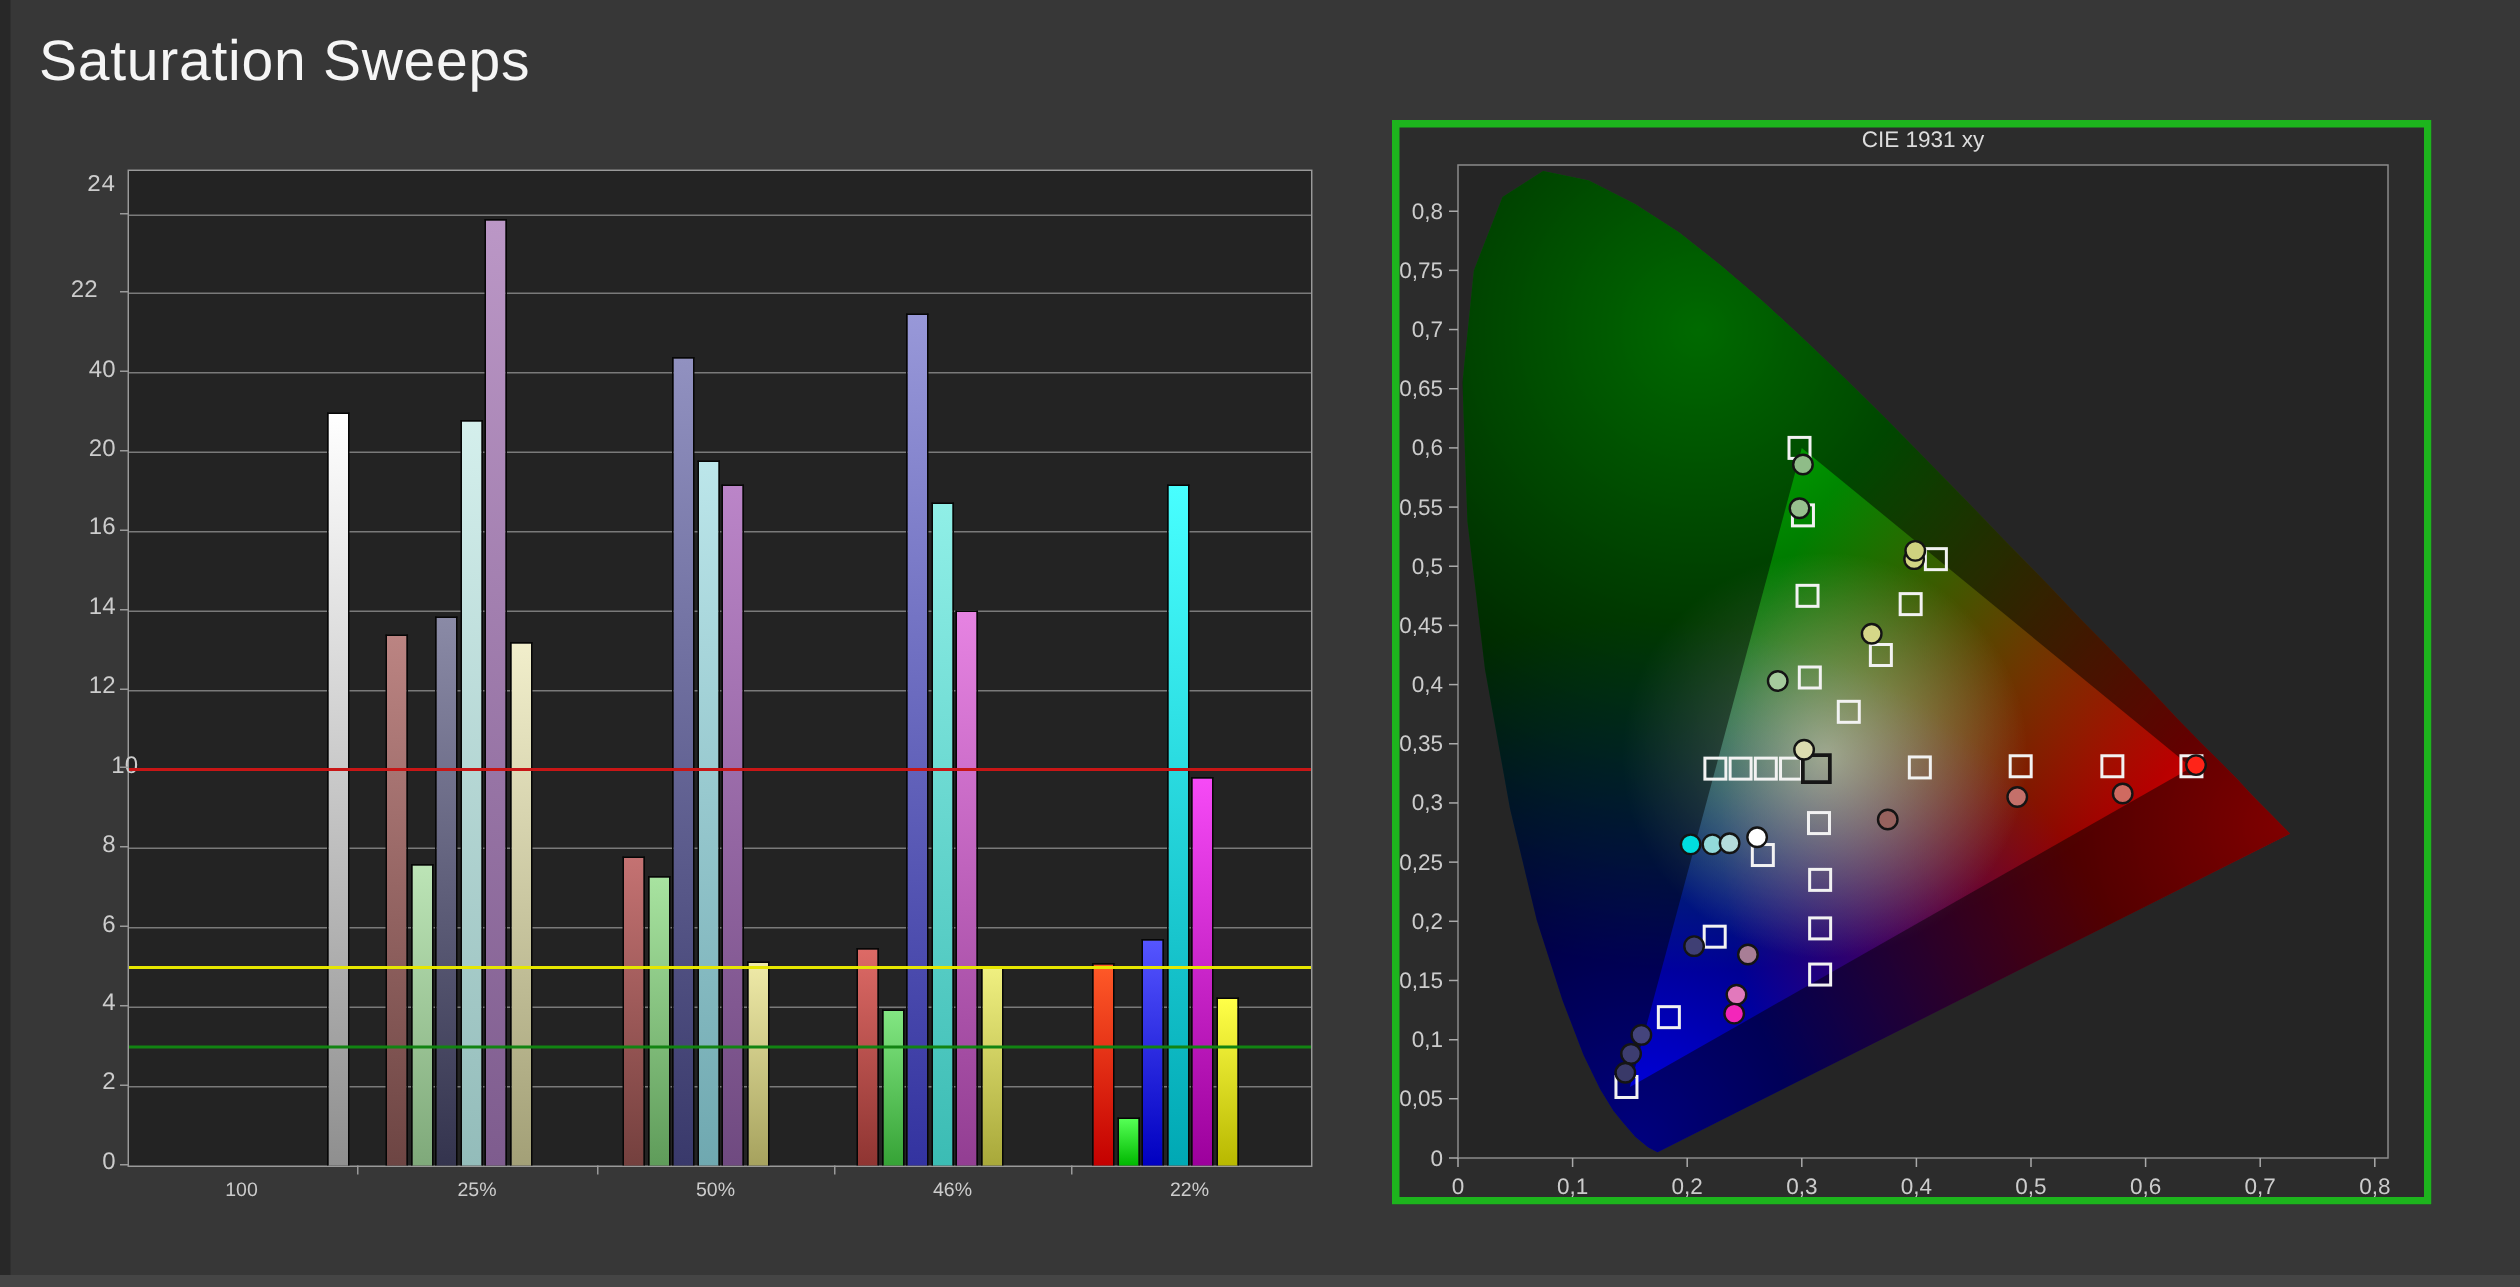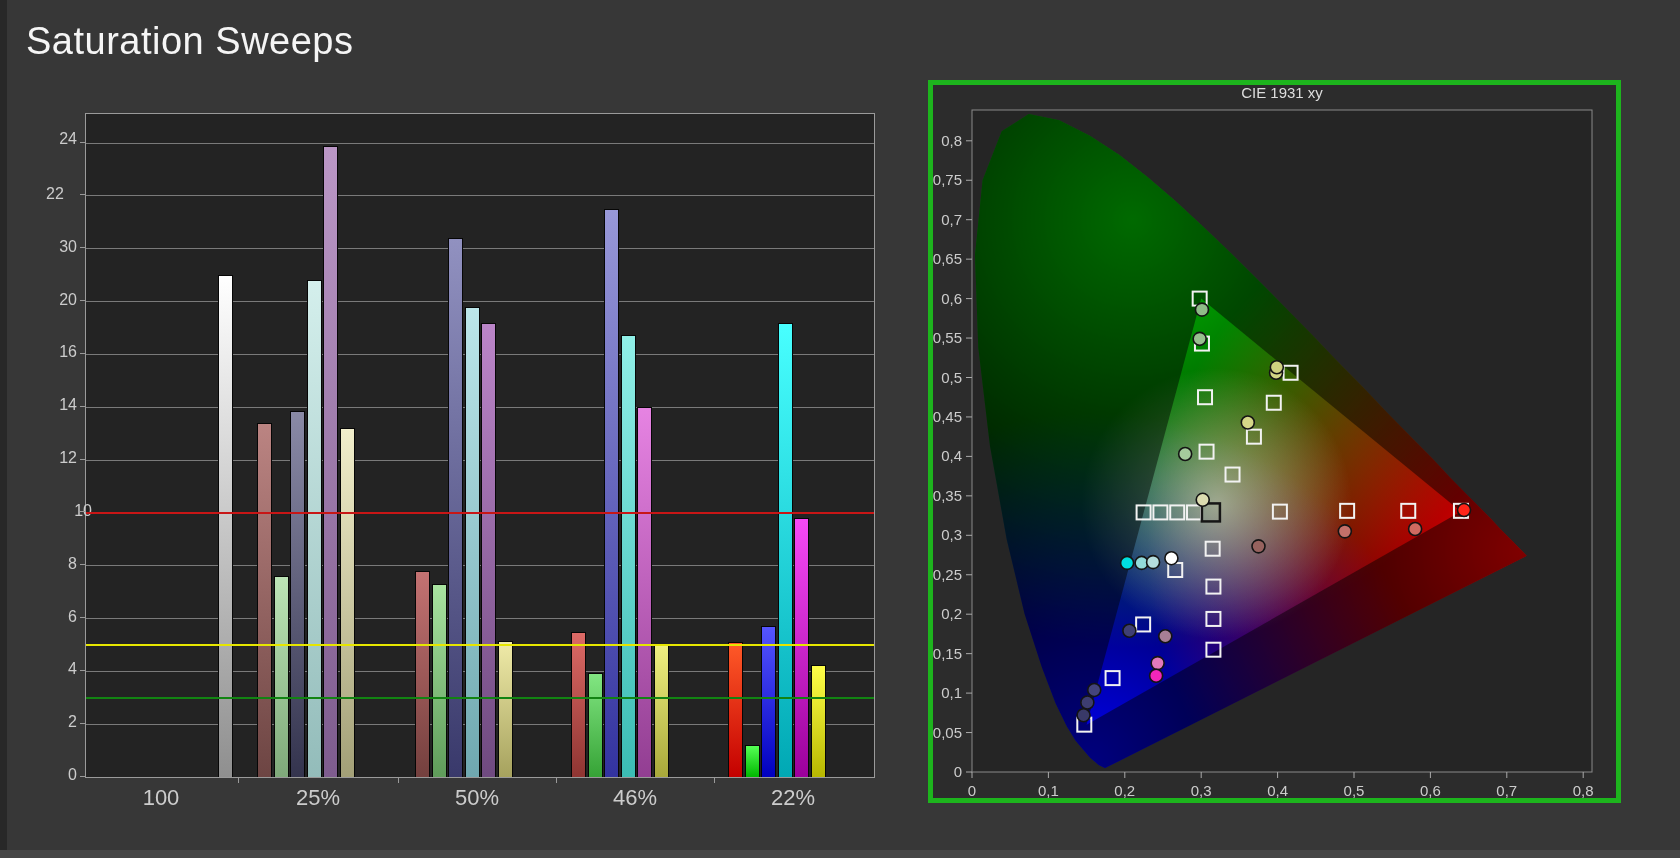--- a/index.html
+++ b/index.html
@@ -25,21 +25,21 @@
   #deltae-plot{
     position:absolute;left:85px;top:113px;width:788px;height:663px;
     background:#232323;border:1px solid #9a9a9a;box-sizing:content-box;
   }
   .gridline{position:absolute;left:0;width:100%;height:1px;background:#7a7a7a;}
   .refline{position:absolute;left:0;width:100%;height:2px;z-index:30;}
   .bar{position:absolute;bottom:0;border:1px solid #060606;border-bottom:none;z-index:20;box-sizing:border-box;}
   .ytick-label{position:absolute;width:42px;text-align:right;font-size:16px;color:#cccccc;}
   .ytick-mark{position:absolute;width:6px;height:1px;background:#9a9a9a;}
   .xtick-mark{position:absolute;width:1px;height:6px;background:#9a9a9a;}
-  .xtick-label{position:absolute;width:80px;text-align:center;font-size:22px;color:#cccccc;}
+  .xtick-label{position:absolute;width:80px;text-align:center;font-size:13px;color:#cccccc;}
   
   #cie-chart{position:absolute;left:928px;top:80px;width:693px;height:723px;}
   text{font-family:"Liberation Sans", sans-serif;}
 </style>
 </head>
 <body>
 
 <div id="stage">
   <div id="left-strip"></div>
   <div id="page-title">Saturation Sweeps</div>
@@ -100,25 +100,25 @@
       <div class="ytick-label" style="left: 50px; top: 501.857px;">10</div>
       <div class="ytick-mark" style="left: 80px; top: 511.357px;"></div>
       <div class="ytick-label" style="left: 35px; top: 449.028px;">12</div>
       <div class="ytick-mark" style="left: 80px; top: 458.528px;"></div>
       <div class="ytick-label" style="left: 35px; top: 396.199px;">14</div>
       <div class="ytick-mark" style="left: 80px; top: 405.699px;"></div>
       <div class="ytick-label" style="left: 35px; top: 343.371px;">16</div>
       <div class="ytick-mark" style="left: 80px; top: 352.871px;"></div>
       <div class="ytick-label" style="left: 35px; top: 290.542px;">20</div>
       <div class="ytick-mark" style="left: 80px; top: 300.042px;"></div>
-      <div class="ytick-label" style="left: 35px; top: 237.713px;">30</div>
+      <div class="ytick-label" style="left: 35px; top: 237.713px;">40</div>
       <div class="ytick-mark" style="left: 80px; top: 247.213px;"></div>
-      <div class="ytick-label" style="left: 34px; top: 184.884px; text-align: center;">22</div>
+      <div class="ytick-label" style="left: 23px; top: 184.884px;">22</div>
       <div class="ytick-mark" style="left: 80px; top: 194.384px;"></div>
-      <div class="ytick-label" style="left: 35px; top: 130px;">24</div>
+      <div class="ytick-label" style="left: 35px; top: 114px; font-family: Liberation Mono, monospace;">24</div>
       <div class="ytick-mark" style="left: 80px; top: 141.556px;"></div>
       <div class="xtick-mark" style="left: 238px; top: 777px;"></div>
       <div class="xtick-mark" style="left: 398px; top: 777px;"></div>
       <div class="xtick-mark" style="left: 556px; top: 777px;"></div>
       <div class="xtick-mark" style="left: 714px; top: 777px;"></div>
       <div class="xtick-label" style="left: 121px; top: 785px;">100</div>
       <div class="xtick-label" style="left: 278px; top: 785px;">25%</div>
       <div class="xtick-label" style="left: 437px; top: 785px; text-align: center;">50%</div>
       <div class="xtick-label" style="left: 595px; top: 785px;">46%</div>
       <div class="xtick-label" style="left: 753px; top: 785px;">22%</div>

